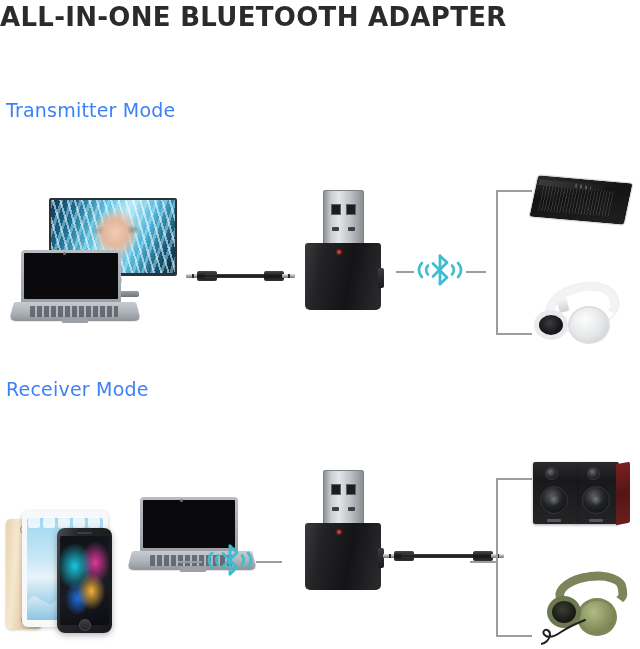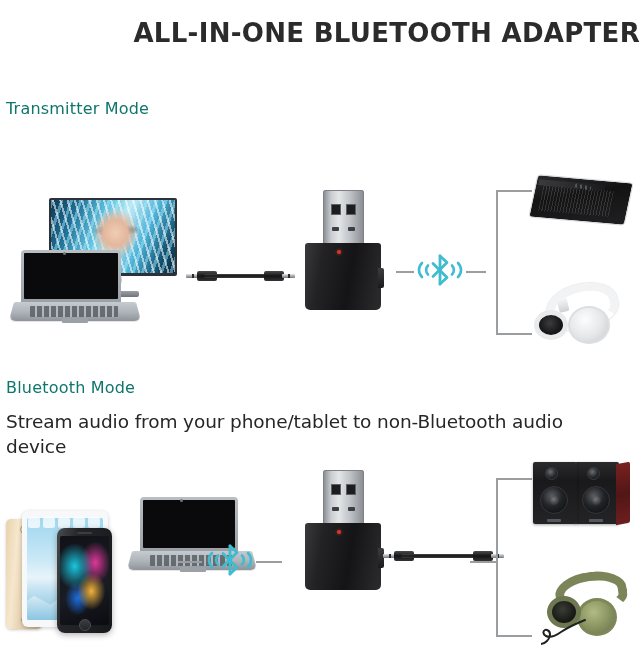--- a/index.html
+++ b/index.html
@@ -18,37 +18,37 @@
   .page {
     position: relative;
     width: 640px;
     height: 649px;
     background: #ffffff;
   }
 
   
   .title {
     position: absolute;
-    top: 18px;
+    top: 2px;
     left: 0;
     width: 640px;
-    text-align: right;
+    text-align: left;
     font-size: 26px;
     font-weight: bold;
     letter-spacing: 0.3px;
     color: #2b2b2b;
     font-family: "DejaVu Sans", sans-serif;
   }
 
   
   .mode-heading {
     position: absolute;
     left: 6px;
-    font-size: 16px;
-    color: #0f766e;
+    font-size: 19px;
+    color: #3b82f6;
     font-family: "DejaVu Sans", sans-serif;
     letter-spacing: 0.2px;
     white-space: nowrap;
   }
   .mode-desc {
     position: absolute;
     left: 6px;
     font-size: 18.5px;
     color: #262626;
     font-family: "DejaVu Sans", sans-serif;
@@ -572,22 +572,21 @@
     <div class="bt-speaker-btns"></div>
   </div>
 
   <div class="wh-phones">
     <div class="wh-band"></div>
     <div class="wh-hinge"></div>
     <div class="wh-cup right"></div>
     <div class="wh-cup left"></div>
   </div>
 
-  <div class="mode-heading" id="rx-heading">Bluetooth Mode</div>
-  <div class="mode-desc" id="rx-desc">Stream audio from your phone/tablet to non-Bluetooth audio device</div>
+  <div class="mode-heading" id="rx-heading">Receiver Mode</div>
 
   <div class="tab-gold"></div>
 
   <div class="tab-white">
     <div class="tab-white-screen"></div>
     <div class="tab-icons">
       <i></i>
       <i></i>
       <i></i>
       <i></i>

